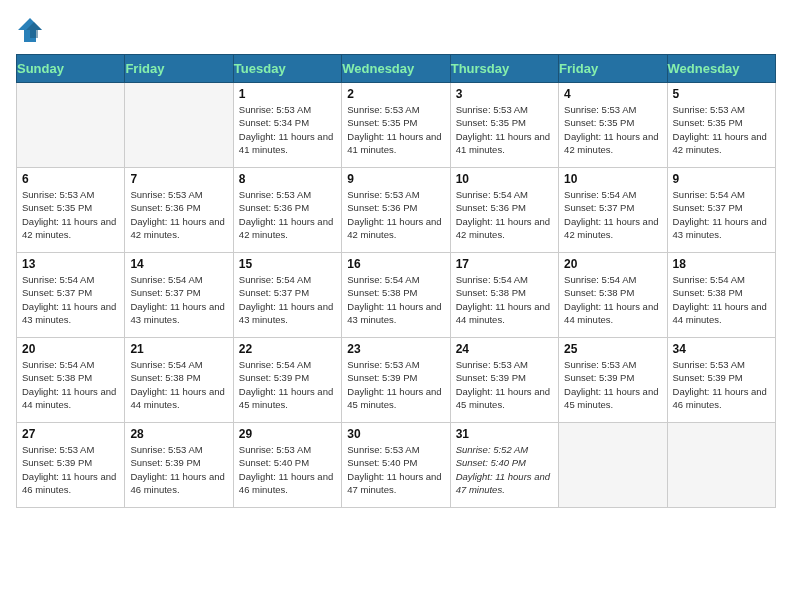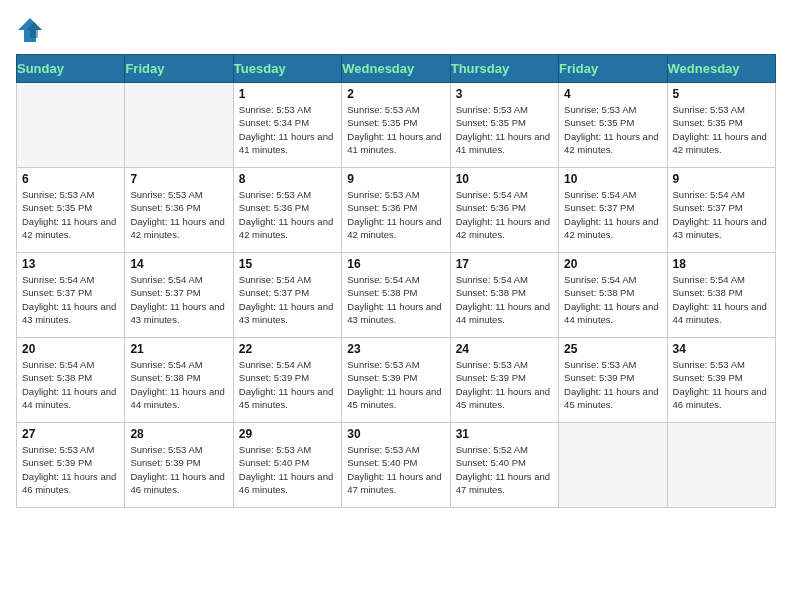--- a/index.html
+++ b/index.html
@@ -305,21 +305,21 @@
 Daylight: 11 hours and 46 minutes.</div>
         </td>
         <td>
           <div class="day-number">30</div>
           <div class="day-detail" style="white-space: pre-line;">Sunrise: 5:53 AM
 Sunset: 5:40 PM
 Daylight: 11 hours and 47 minutes.</div>
         </td>
         <td>
           <div class="day-number">31</div>
-          <div class="day-detail" style="white-space: pre-line;">Sunrise: 5:52 AM
+          <div class="day-detail" style="white-space: pre-line; font-style: italic;">Sunrise: 5:52 AM
 Sunset: 5:40 PM
 Daylight: 11 hours and 47 minutes.</div>
         </td>
         <td class="empty"></td>
         <td class="empty"></td>
       </tr>
     </tbody>
 </table>
 
 </body></html>

